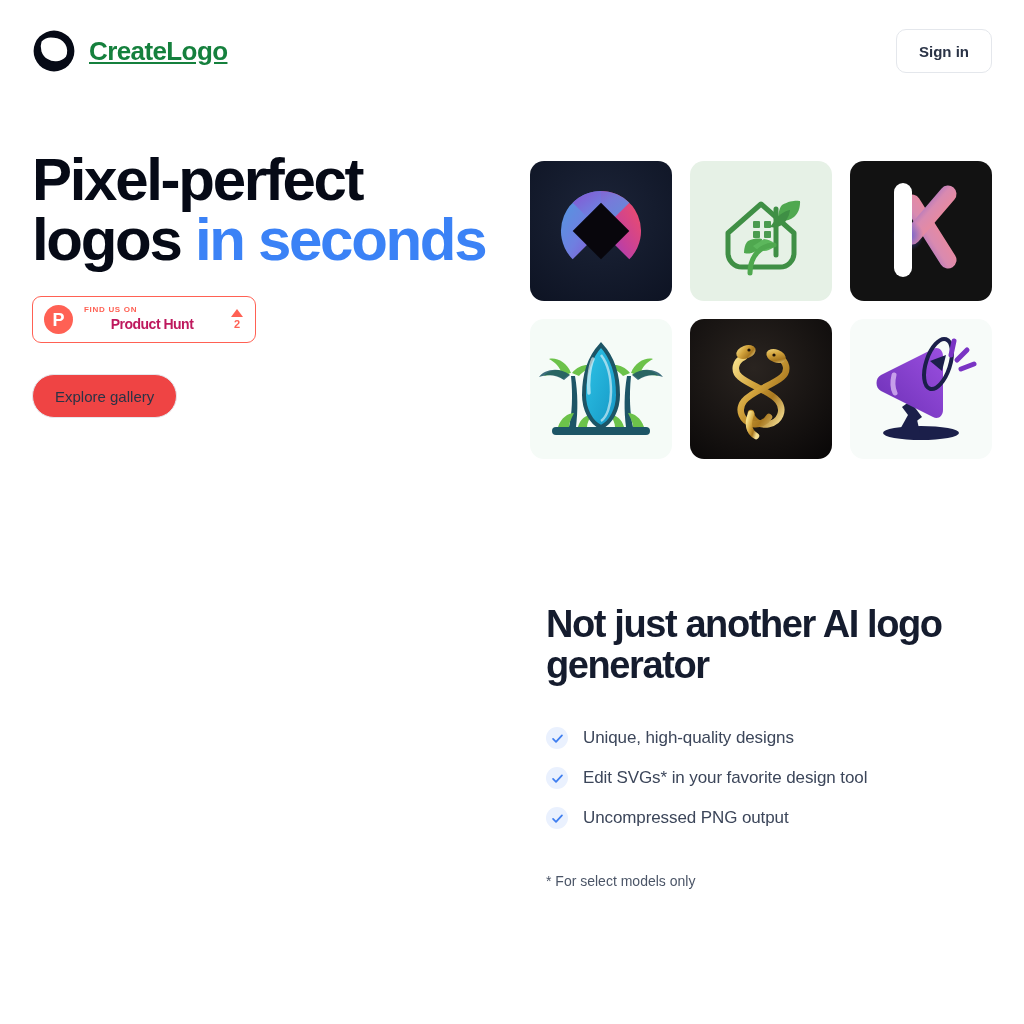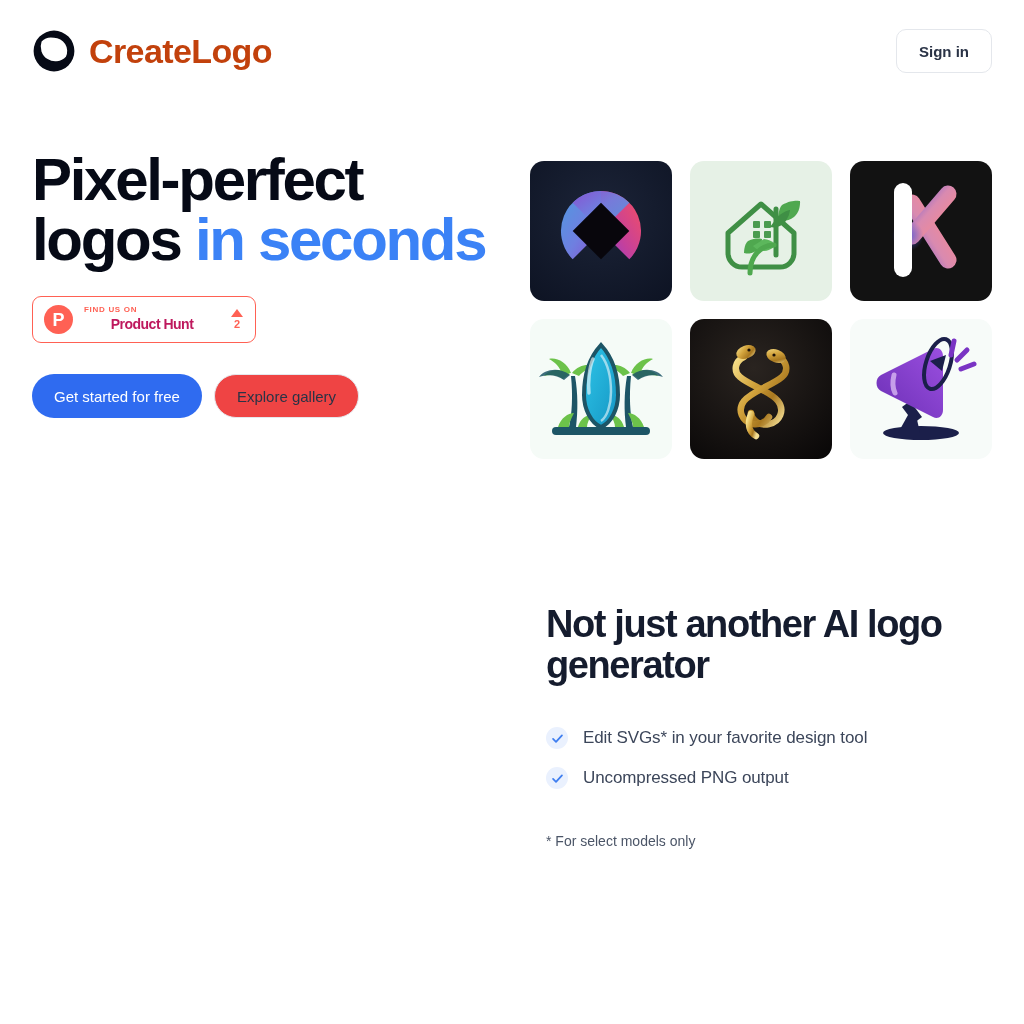--- a/index.html
+++ b/index.html
@@ -37,24 +37,25 @@
     align-items: center;
     gap: 13px;
   }
 
   .brand-mark {
     width: 44px; height: 44px;
     display: block;
   }
 
   .brand-name {
-    font-size: 34px;
+    font-size: 26px;
     font-weight: 700;
     letter-spacing: -0.6px;
-    color: #c2410c;
+    color: #15803d;
+    text-decoration: underline;
   }
 
   .signin-btn {
     display: flex;
     align-items: center;
     justify-content: center;
     height: 44px;
     padding: 0 22px;
     border: 1px solid #e4e7ec;
     border-radius: 10px;
@@ -322,21 +323,20 @@
         <span class="ph-big">Product Hunt</span>
       </span>
       <span class="ph-vote">
         <span class="ph-tri"></span>
         <span class="ph-count">2</span>
       </span>
     </div>
 
     
     <div class="cta-row">
-      <button class="btn-primary">Get started for free</button>
       <button class="btn-ghost">Explore gallery</button>
     </div>
   </div>
 
   <div class="gallery">
 
     <div class="tile">
       <svg viewBox="0 0 142 140" xmlns="http://www.w3.org/2000/svg">
         <defs>
           <radialGradient id="t1bg" cx="50%" cy="38%" r="75%">
@@ -504,20 +504,28 @@
         <path d="M44 56c-2 8-1 14 1 18" stroke="#d8b8f2" stroke-width="5" fill="none" stroke-linecap="round" opacity="0.8"></path>
       </svg>
     </div>
   </div>
 
   <div class="lower">
 
     <h2 class="lower-title">Not just another AI logo generator</h2>
 
     <ul class="feature-list">
+      <li class="feature-item">
+        <span class="check-wrap">
+          <svg viewBox="0 0 14 14" xmlns="http://www.w3.org/2000/svg">
+            <path d="M2.2 7.4 5.4 10.6 11.8 3.6" fill="none" stroke="#3f7ef0" stroke-width="1.9" stroke-linecap="round" stroke-linejoin="round"></path>
+          </svg>
+        </span>
+        <span class="feature-label">Unique, high-quality designs</span>
+      </li>
       <li class="feature-item">
         <span class="check-wrap">
           <svg viewBox="0 0 14 14" xmlns="http://www.w3.org/2000/svg">
             <path d="M2.2 7.4 5.4 10.6 11.8 3.6" fill="none" stroke="#3f7ef0" stroke-width="1.9" stroke-linecap="round" stroke-linejoin="round"></path>
           </svg>
         </span>
         <span class="feature-label">Edit SVGs* in your favorite design tool</span>
       </li>
       <li class="feature-item">
         <span class="check-wrap">

